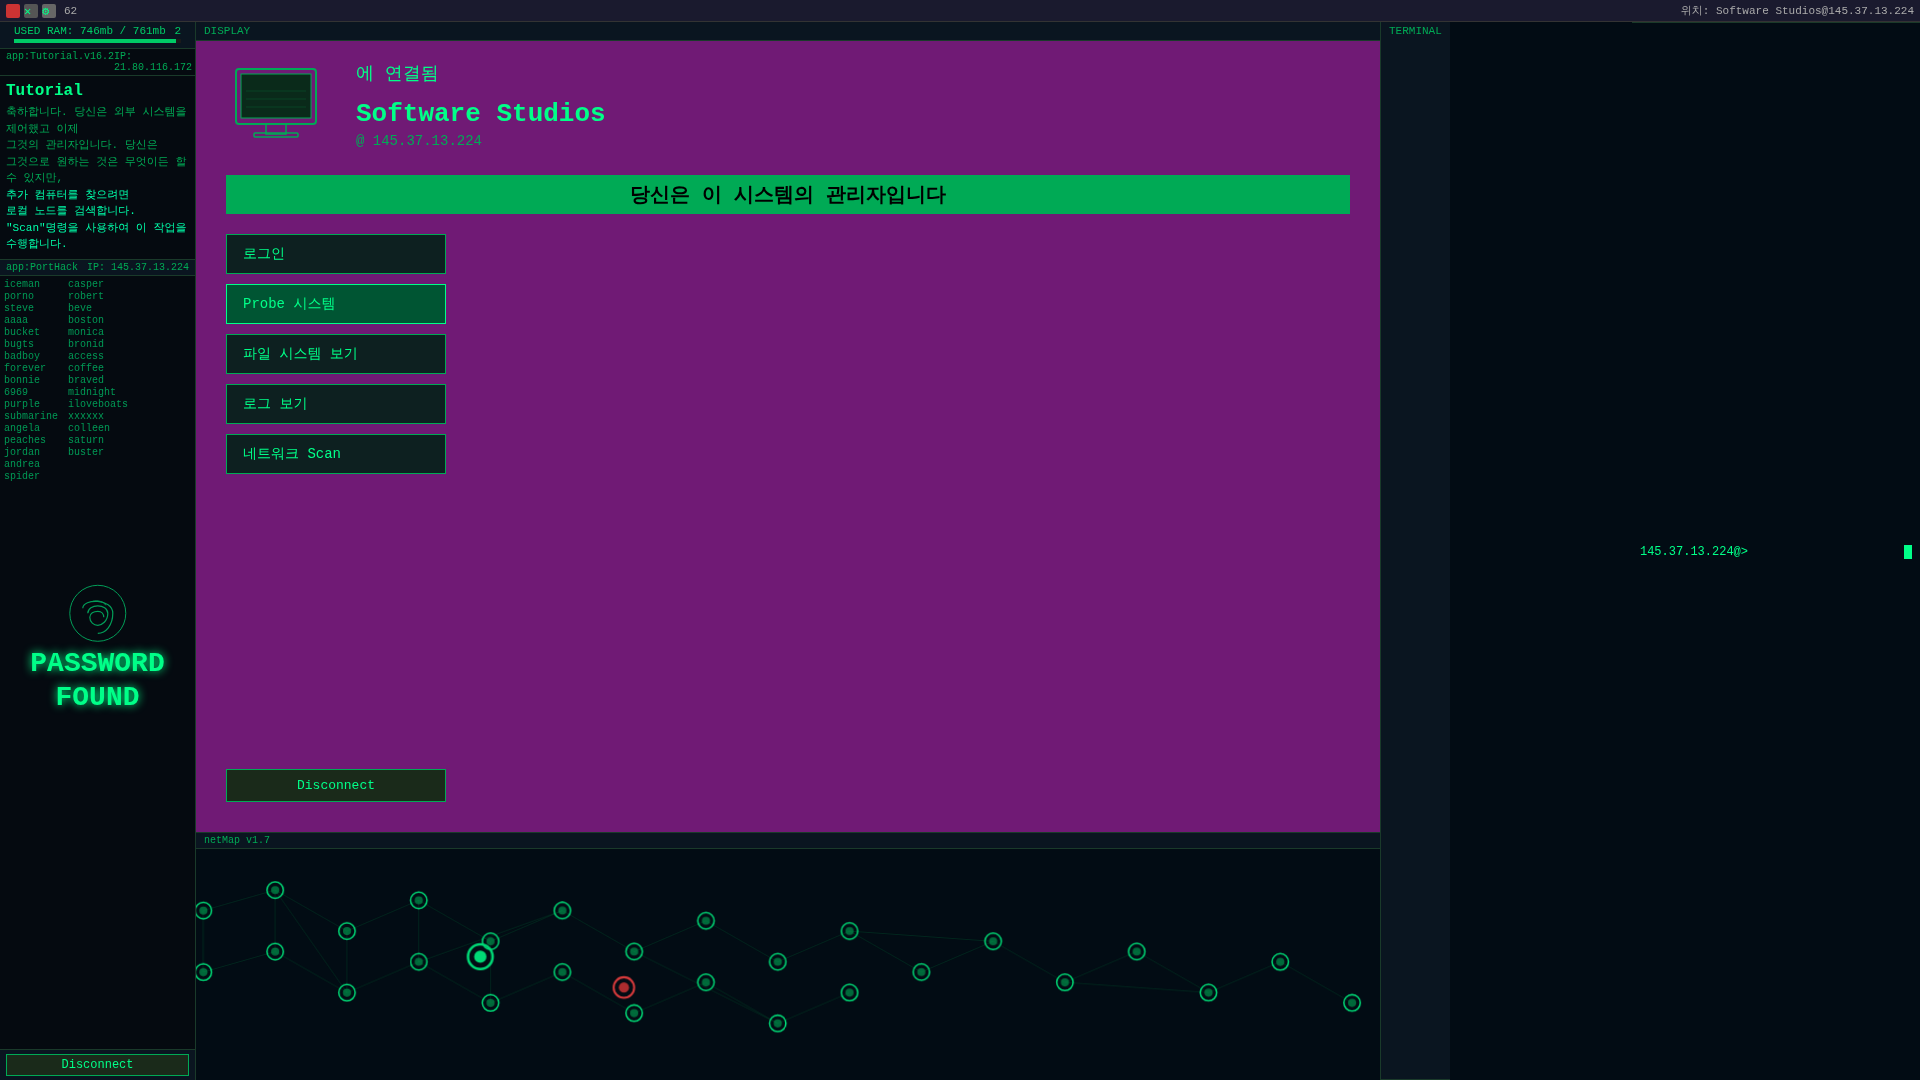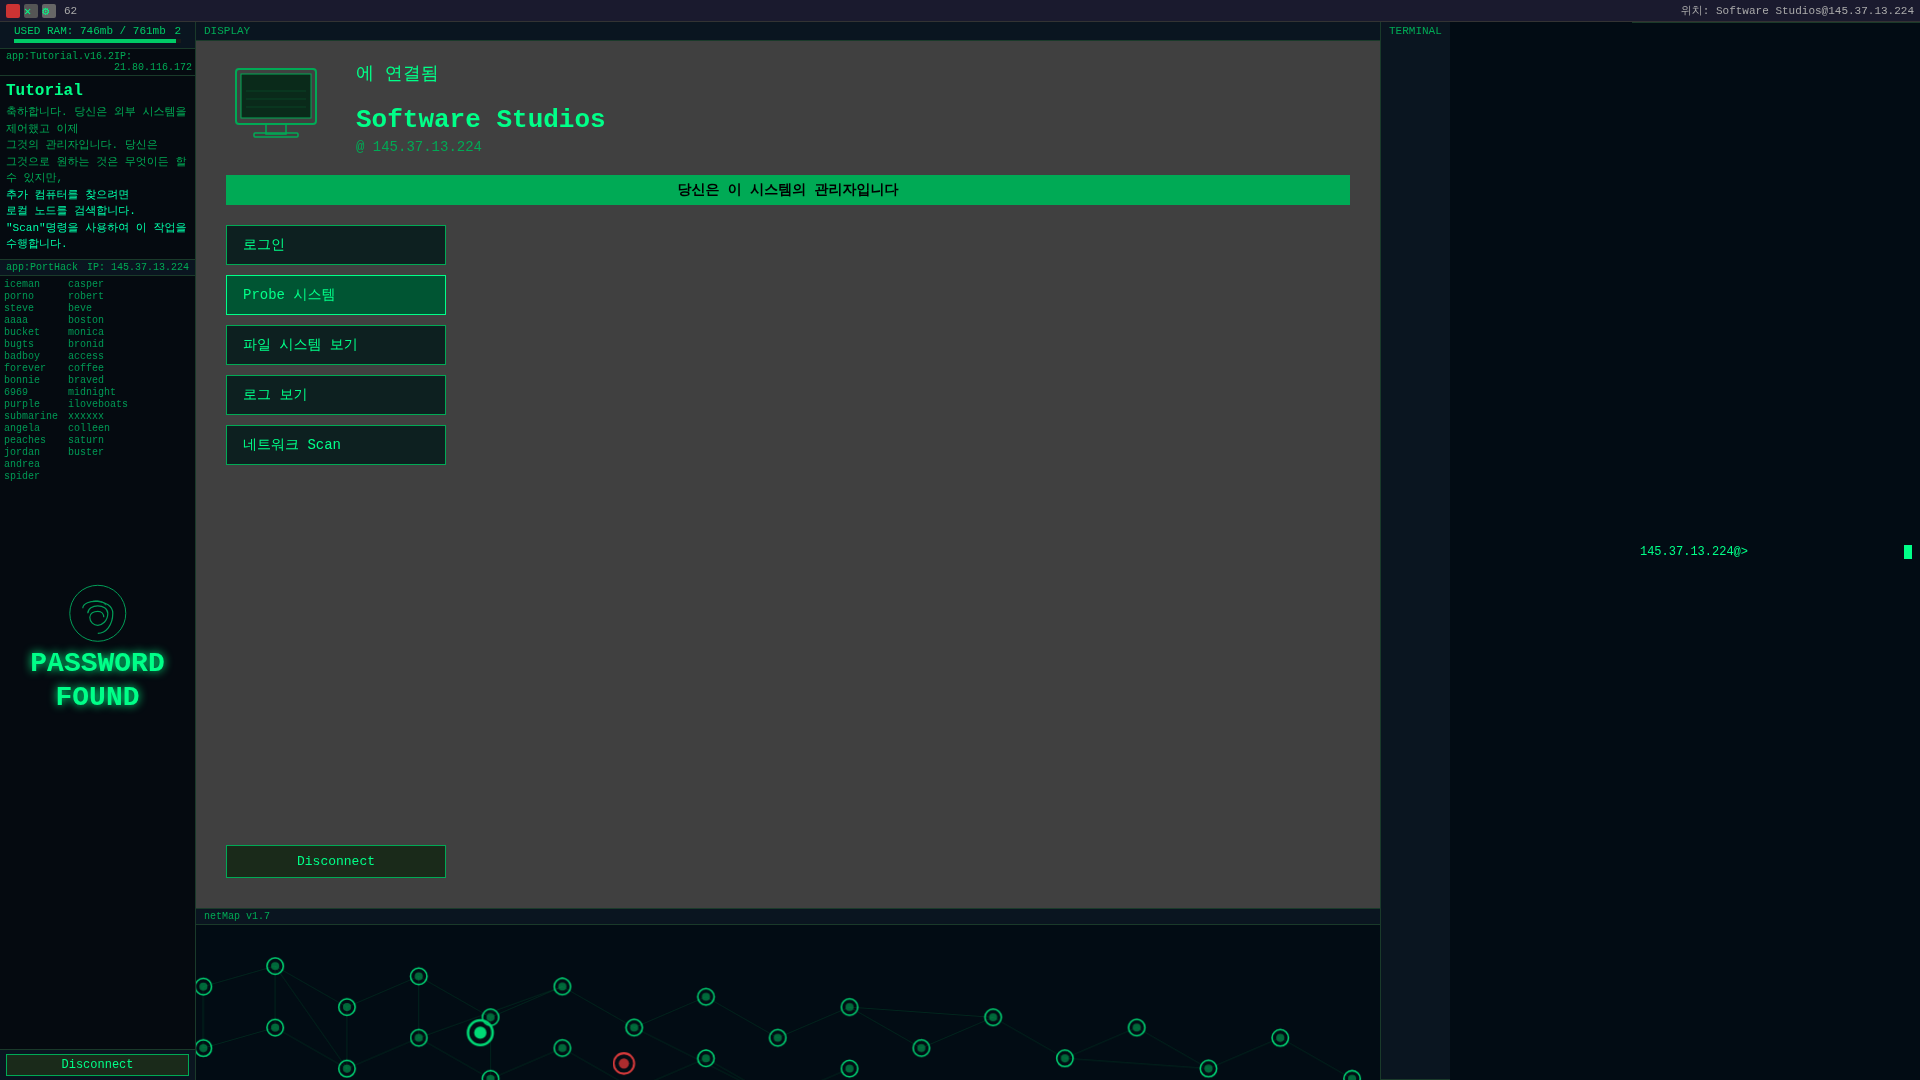--- a/index.html
+++ b/index.html
@@ -164,21 +164,21 @@
       font-family: 'Courier New', monospace;
       font-size: 12px;
       width: 100%;
     }
 
     
     #center-panel {
       flex: 1;
       display: flex;
       flex-direction: column;
-      background: #404040;
+      background: #701a75;
     }
     #display-header {
       background: #0a1520;
       padding: 3px 8px;
       font-size: 11px;
       color: #00aa55;
       border-bottom: 1px solid #1a3a2a;
     }
     #display-main {
       flex: 1;
@@ -195,38 +195,38 @@
     }
     #computer-icon-svg {
       flex: 0 0 100px;
     }
     #system-name-block {
       flex: 1;
     }
     #connected-to-label {
       font-size: 18px;
       color: #00ff88;
-      margin-bottom: 20px;
+      margin-bottom: 14px;
     }
     #system-name-title {
       font-size: 26px;
       font-weight: bold;
       color: #00ff88;
     }
     #system-ip {
       font-size: 14px;
       color: #00aa55;
       margin-top: 4px;
     }
     #admin-banner {
       background: #00aa55;
       color: #000;
       text-align: center;
       padding: 6px;
-      font-size: 14px;
+      font-size: 20px;
       font-weight: bold;
       margin: 0 30px;
     }
     #action-buttons {
       padding: 20px 30px;
       display: flex;
       flex-direction: column;
       gap: 10px;
     }
     .action-btn {
@@ -255,21 +255,21 @@
       color: #00ff88;
       padding: 8px 20px;
       cursor: pointer;
       font-family: 'Courier New', monospace;
       font-size: 13px;
       width: 220px;
     }
 
     
     #netmap-area {
-      height: 172px;
+      height: 248px;
       background: #020c14;
       border-top: 1px solid #1a3a2a;
       position: relative;
       overflow: hidden;
     }
     #netmap-header {
       padding: 2px 8px;
       font-size: 10px;
       color: #00aa55;
       background: #0a1520;

